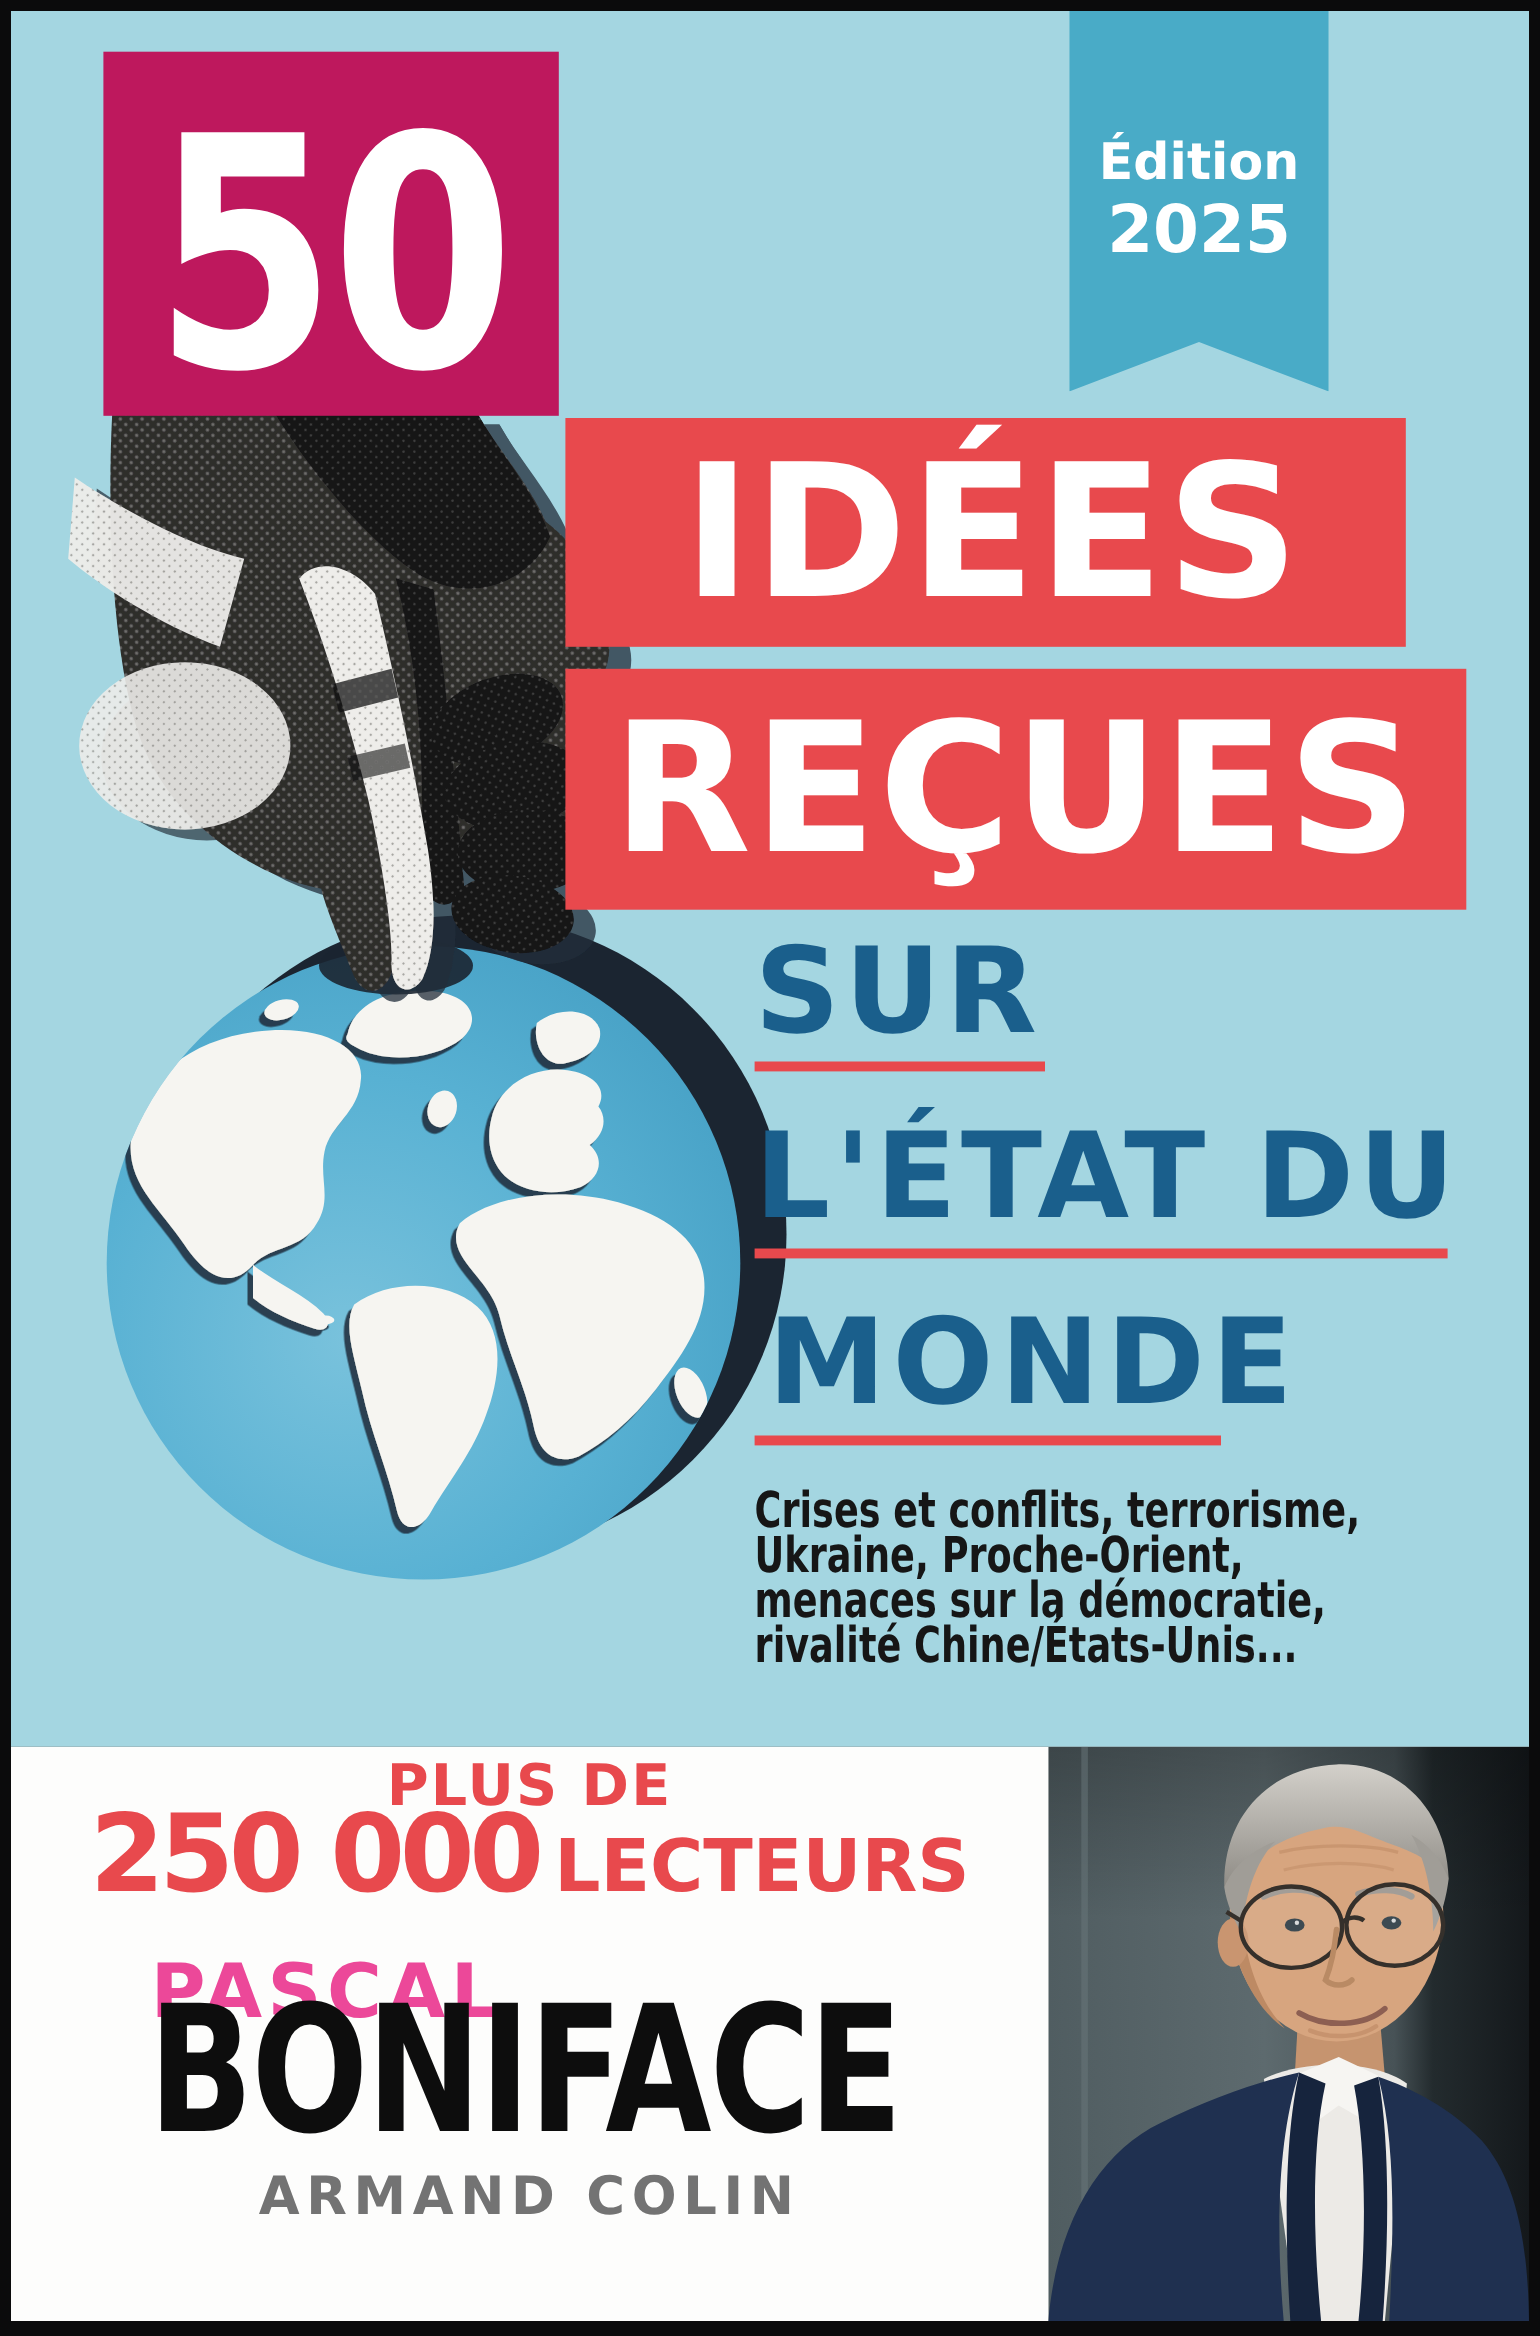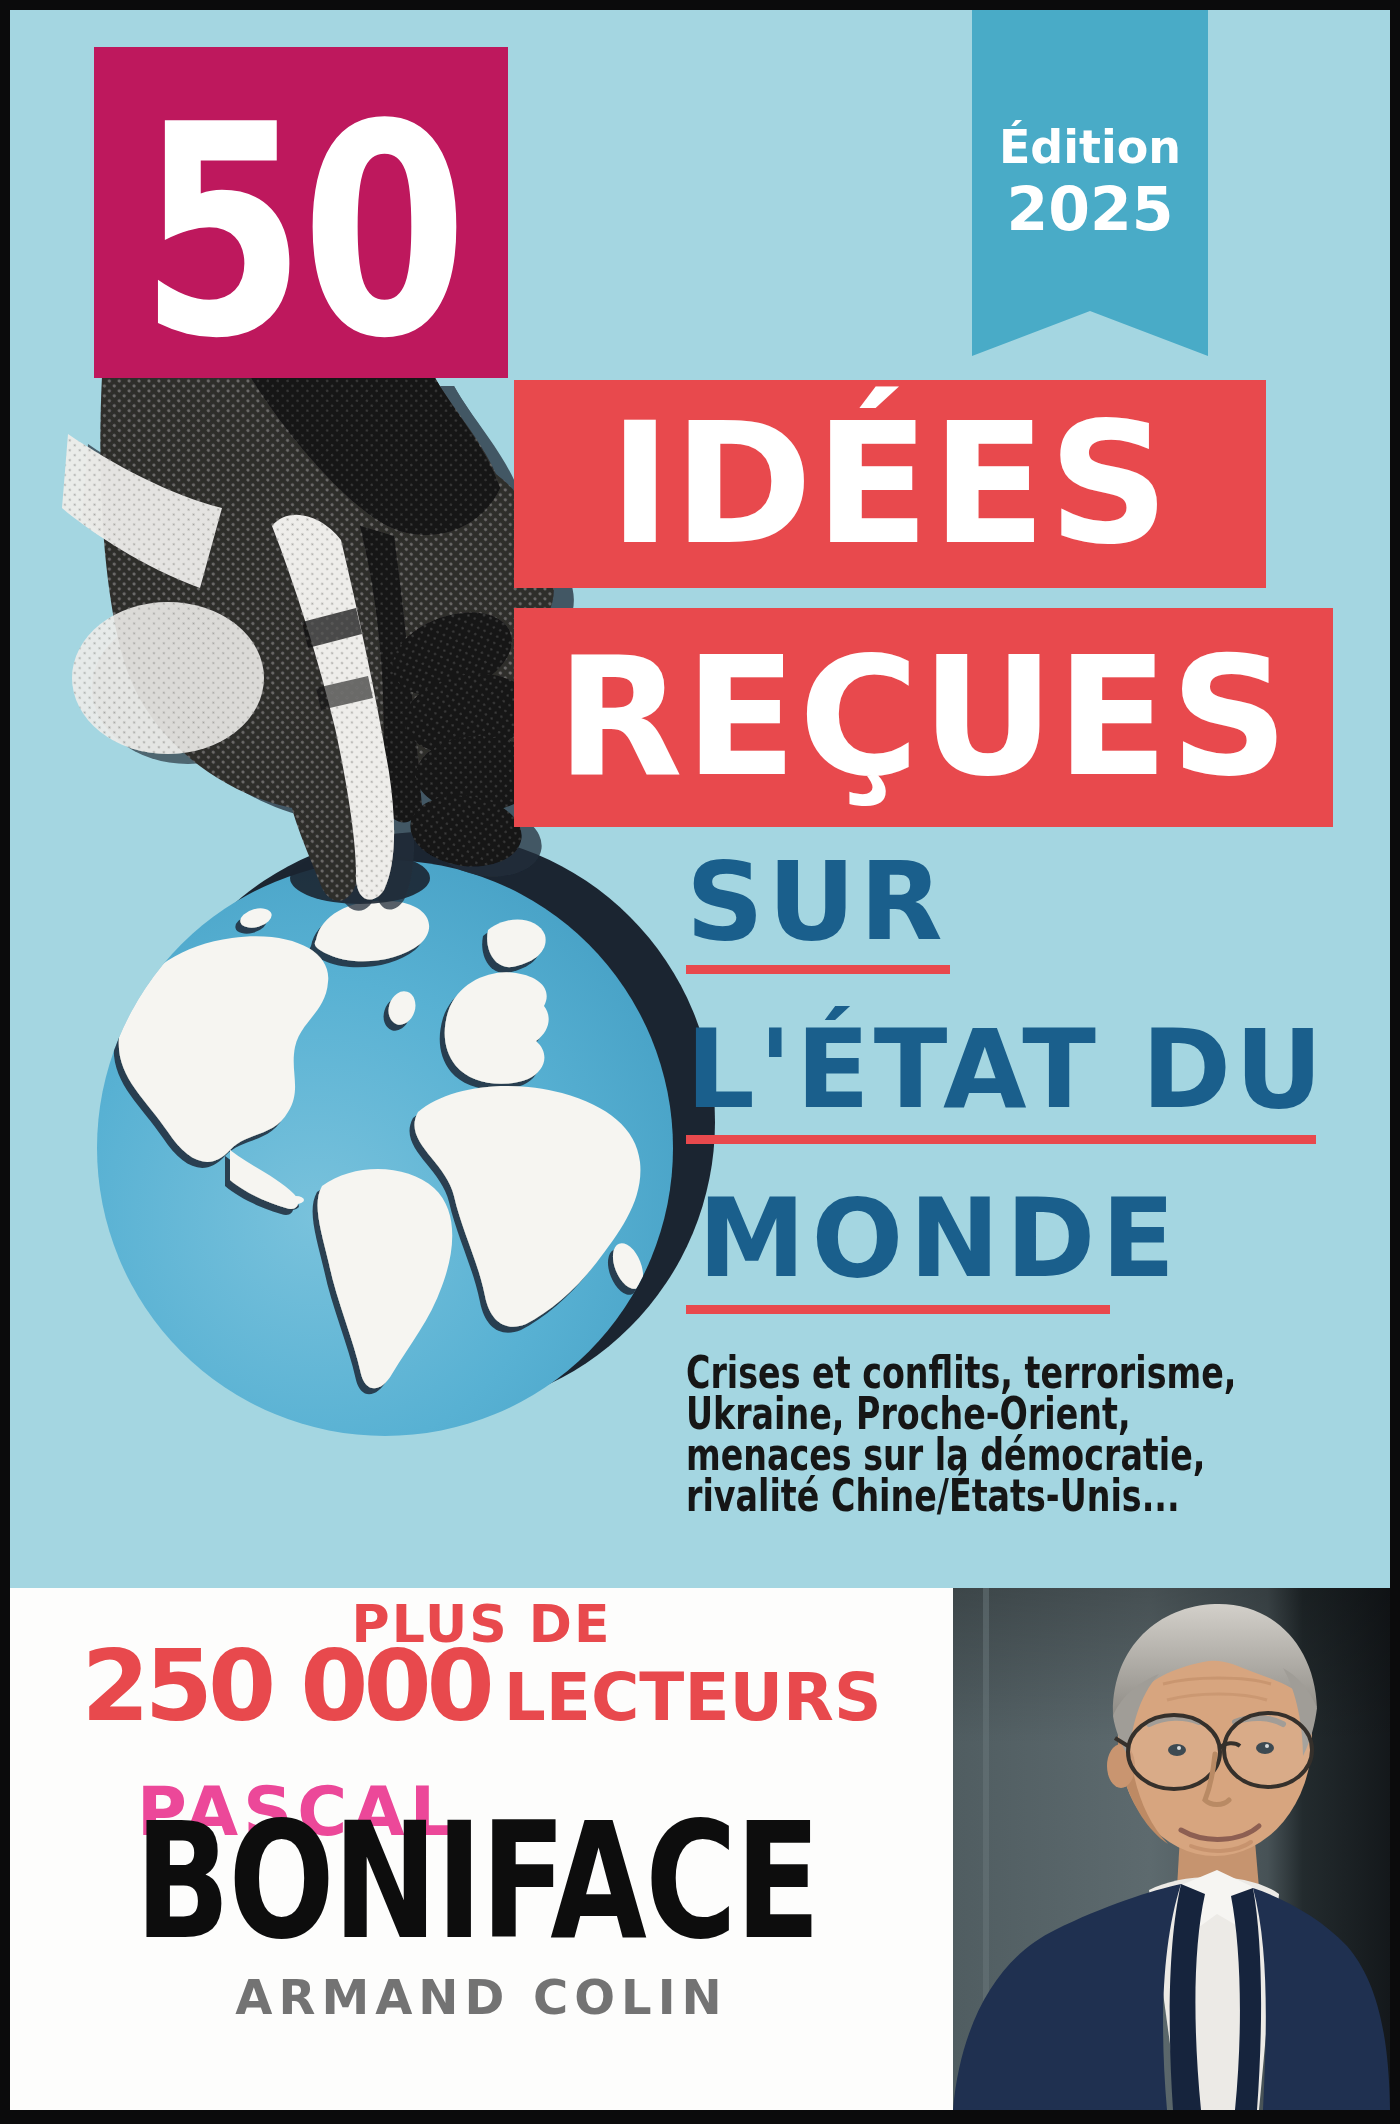--- a/index.html
+++ b/index.html
@@ -19,21 +19,21 @@
 
   
   .ribbon{left:924px;top:10px;width:236px;height:346px;background:#49abc7;
           clip-path:polygon(0 0,100% 0,100% 100%,50% 87%,0 100%);
           display:flex;flex-direction:column;align-items:center;padding-top:112px;box-sizing:border-box;color:#fff;margin-left:48px;}
   .ribbon .ed{font-size:46px;font-weight:700;line-height:1.1;}
   .ribbon .yr{font-size:60px;font-weight:800;line-height:1.2;}
 
   
   .banner{background:#e8494d;display:flex;align-items:center;justify-content:center;color:#fff;font-weight:bold;}
-  .banner-idees{left:514px;top:380px;width:752px;height:208px;font-size:168px;letter-spacing:2px;}
+  .banner-idees{left:514px;top:380px;width:752px;height:208px;font-size:168px;letter-spacing:2px;padding-left:12px;}
   .banner-recues{left:514px;top:608px;width:819px;height:219px;font-size:164px;letter-spacing:2px;}
 
   
   .tline{color:#1a5f8c;font-weight:bold;line-height:1;white-space:nowrap;}
   .t-sur{left:686px;top:848px;font-size:108px;letter-spacing:4px;}
   .t-etat{left:686px;top:1016px;font-size:108px;letter-spacing:4px;}
   .t-monde{left:698px;top:1185px;font-size:108px;letter-spacing:6px;}
   .uline{background:#e8494d;height:9px;}
   .u1{left:686px;top:965px;width:264px;}
   .u2{left:686px;top:1135px;width:630px;}

